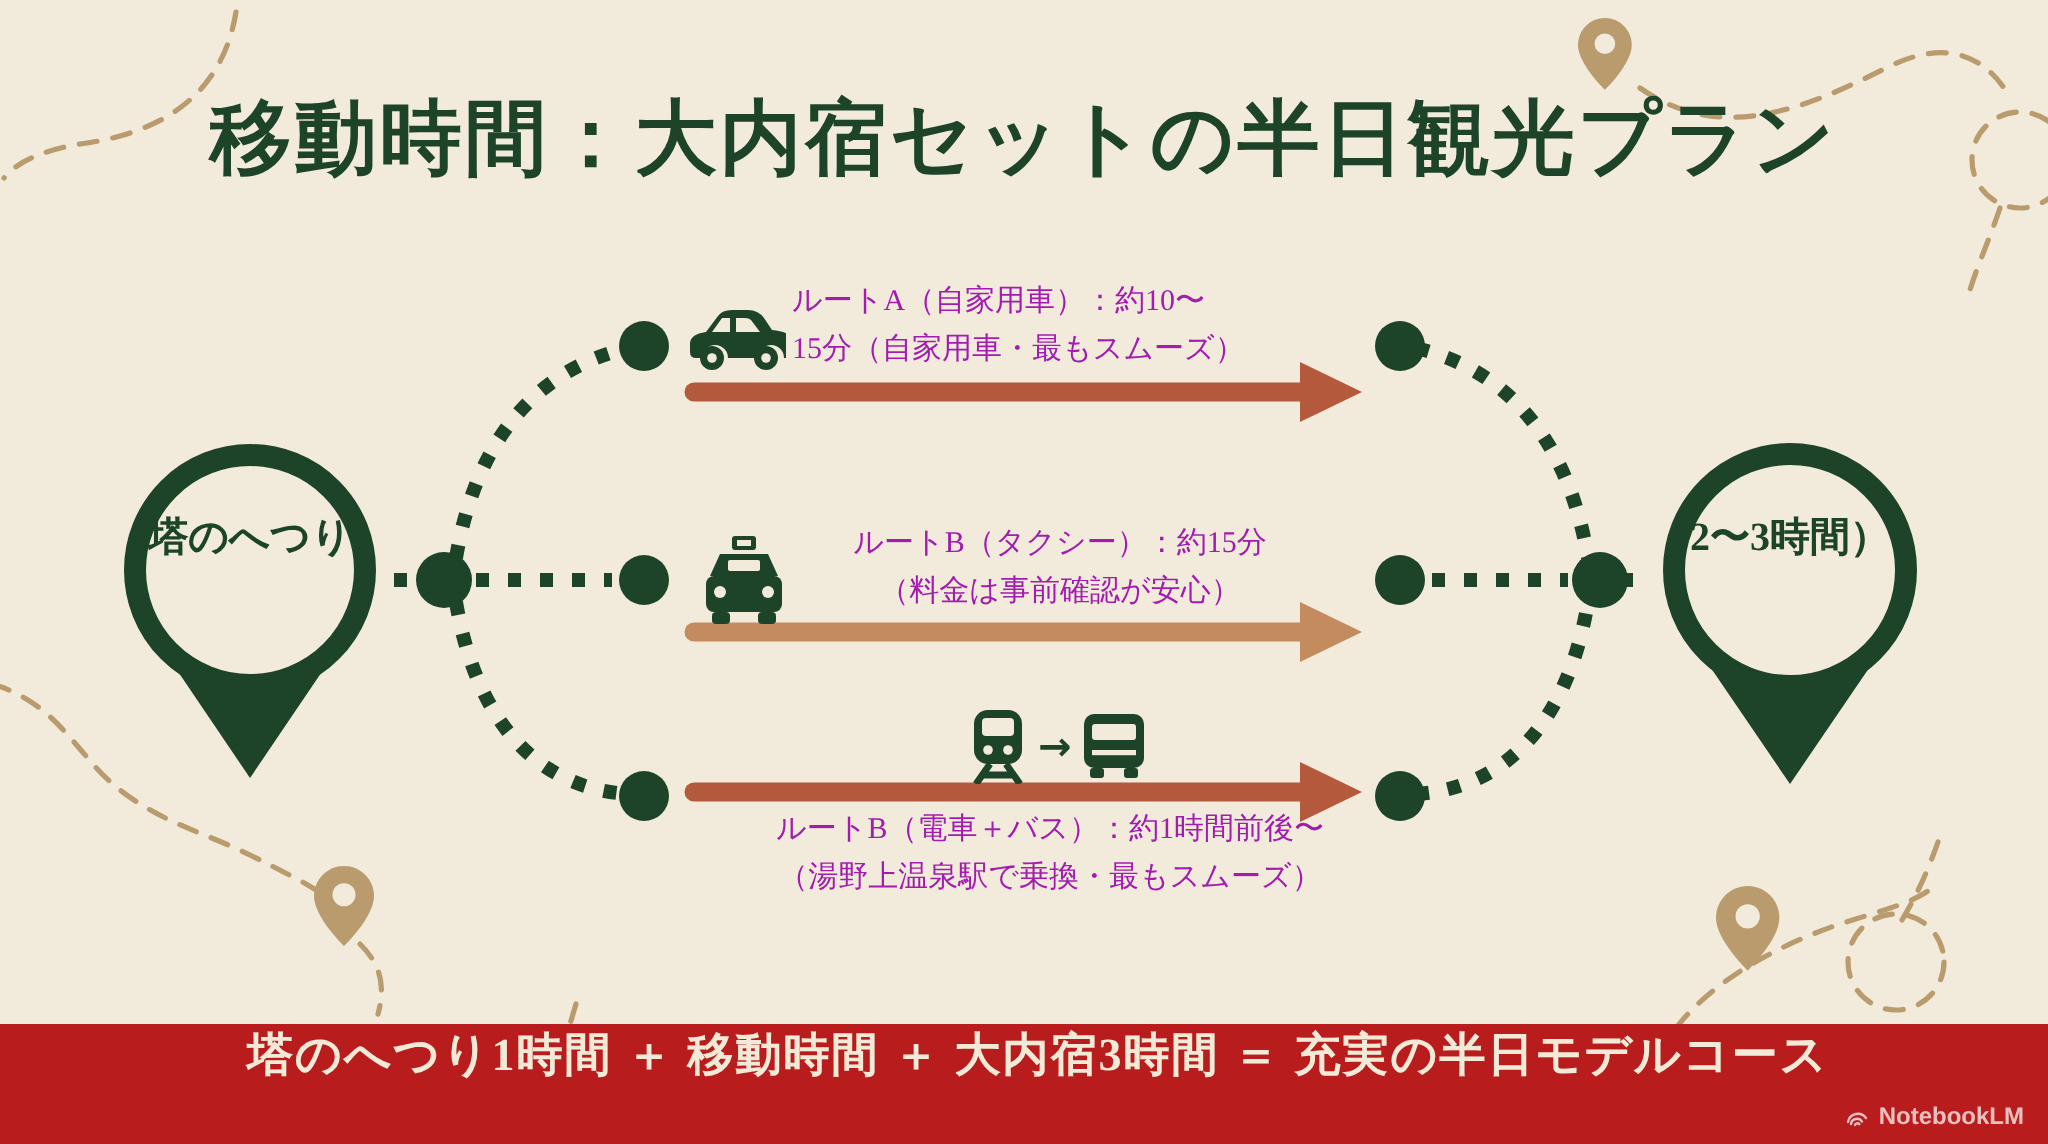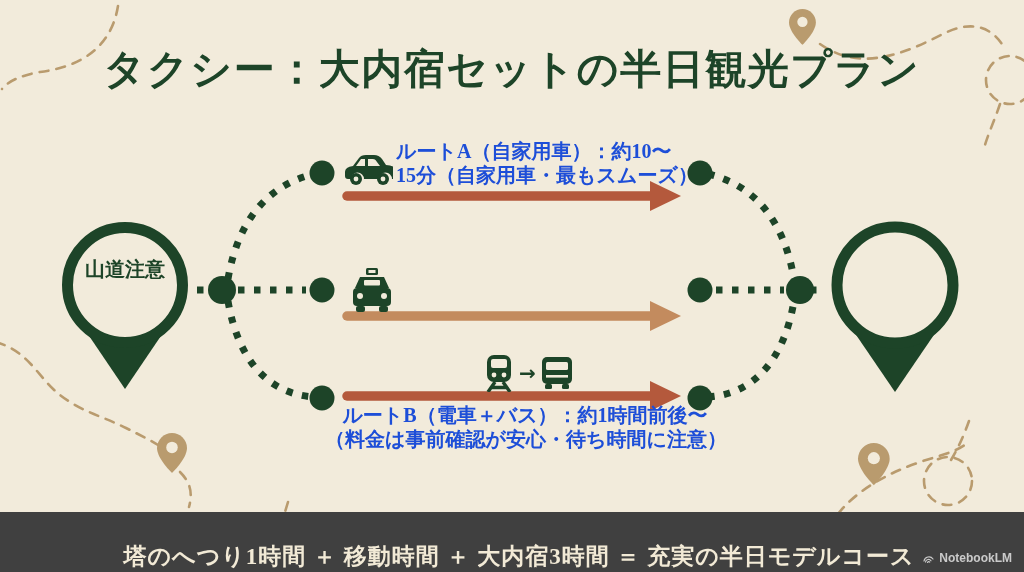--- a/index.html
+++ b/index.html
@@ -17,41 +17,41 @@
   }
 
   .node-label{
     width:128px;text-align:center;color:#1d4428;
     font-size:20px;line-height:27px;font-weight:bold;
   }
   .node-label.left{left:61px;top:256px;}
   .node-label.right{left:831px;top:256px;}
 
   .route-label{
-    color:#1d4ed8;font-size:20px;line-height:24px;font-weight:bold;
+    color:#a21caf;font-size:15px;line-height:24px;font-weight:normal;
     white-space:nowrap;
   }
   .route-a{left:396px;top:139px;text-align:left;}
   .route-b{left:398px;top:260px;width:264px;text-align:center;}
   .route-c{left:325px;top:403px;width:400px;text-align:center;}
 
   .veh-icon{position:absolute;z-index:2;}
   .icon-car{left:341px;top:150px;}
   .icon-taxi{left:347px;top:266px;}
   .route-c-icons{
     left:484px;top:354px;display:flex;align-items:center;gap:5px;
   }
   .transfer-arrow{
     color:#1d4428;font-size:20px;font-weight:bold;
     font-family:"DejaVu Sans",sans-serif;line-height:1;
   }
 
   .footer{
-    left:0;right:0;bottom:0;height:60px;background:#404040;
-    display:flex;align-items:flex-end;justify-content:center;padding-left:14px;
+    left:0;right:0;bottom:0;height:60px;background:#b91c1c;
+    display:flex;align-items:flex-start;justify-content:center;padding-left:14px;
   }
   .footer-text{
     color:#f2ead6;font-size:23px;font-weight:bold;letter-spacing:1px;
   }
   .watermark{
     position:absolute;right:12px;bottom:7px;display:flex;align-items:center;gap:4px;
     color:rgba(255,255,255,0.72);font-size:12px;
     font-family:"Liberation Sans","DejaVu Sans",sans-serif;font-weight:bold;
   }
 </style>
@@ -130,26 +130,27 @@
     <g>
       <polygon points="81,324 125,389 169,324" fill="#1d4428"></polygon>
       <circle cx="125" cy="285" r="57.5" fill="#f2ebdb" stroke="#1d4428" stroke-width="11"></circle>
     </g>
     <g>
       <polygon points="850,326 895,392 940,326" fill="#1d4428"></polygon>
       <circle cx="895" cy="285" r="58" fill="#f2ebdb" stroke="#1d4428" stroke-width="11"></circle>
     </g>
   </svg>
 
-  <div class="overlay title">タクシー：大内宿セットの半日観光プラン</div>
+  <div class="overlay title">移動時間：大内宿セットの半日観光プラン</div>
 
   <div class="overlay node-label left">
-    <div>山道注意</div>
+    <div>塔のへつり</div>
   </div>
   <div class="overlay node-label right">
+    <div>2〜3時間）</div>
   </div>
 
   <svg class="veh-icon icon-car" width="52" height="38" viewBox="0 0 52 38">
     <path fill="#1d4428" d="M4 22 q0-5 8-6 l6-8 q2-3 7-3 h8 q5 0 8 4 l4 6 q11 1 11 7 v4 q0 3-3 3 h-2 a6.5 6.5 0 0 0-13 0 h-15 a6.5 6.5 0 0 0-13 0 h-3 q-3 0-3-3 z"></path>
     <path fill="#f2ebdb" d="M20 9 l-5 7 h9 v-7 z M27 9 v7 h12 l-4.5-6 q-1-1-3-1 z"></path>
     <circle cx="15" cy="29" r="6" fill="#1d4428"></circle>
       <circle cx="15" cy="29" r="2.4" fill="#f2ebdb"></circle>
     <circle cx="42" cy="29" r="6" fill="#1d4428"></circle>
       <circle cx="42" cy="29" r="2.4" fill="#f2ebdb"></circle>
   </svg>
@@ -181,23 +182,27 @@
       <rect x="5" y="19" width="22" height="2.6" fill="#f2ebdb"></rect>
       <rect x="4" y="28" width="7" height="5" rx="1.5" fill="#1d4428"></rect>
       <rect x="21" y="28" width="7" height="5" rx="1.5" fill="#1d4428"></rect>
     </svg>
   </div>
 
   <div class="overlay route-label route-a">
     <div>ルートA（自家用車）：約10〜</div>
     <div>15分（自家用車・最もスムーズ）</div>
   </div>
+  <div class="overlay route-label route-b">
+    <div>ルートB（タクシー）：約15分</div>
+    <div>（料金は事前確認が安心）</div>
+  </div>
   <div class="overlay route-label route-c">
     <div>ルートB（電車＋バス）：約1時間前後〜</div>
-    <div>（料金は事前確認が安心・待ち時間に注意）</div>
+    <div>（湯野上温泉駅で乗換・最もスムーズ）</div>
   </div>
 
   <div class="overlay footer">
     <div class="footer-text">塔のへつり1時間 ＋ 移動時間 ＋ 大内宿3時間 ＝ 充実の半日モデルコース</div>
     <div class="watermark">
       <svg width="13" height="13" viewBox="0 0 13 13">
         <path d="M2 9 a5 5 0 0 1 9 -2 M3.5 10 a3 3 0 0 1 5.5 -1.2 M5.5 10.5 a1.3 1.3 0 0 1 2.2 -0.4" stroke="rgba(255,255,255,0.72)" stroke-width="1.2" fill="none" stroke-linecap="round"></path>
       </svg>
       <span>NotebookLM</span>
     </div>

